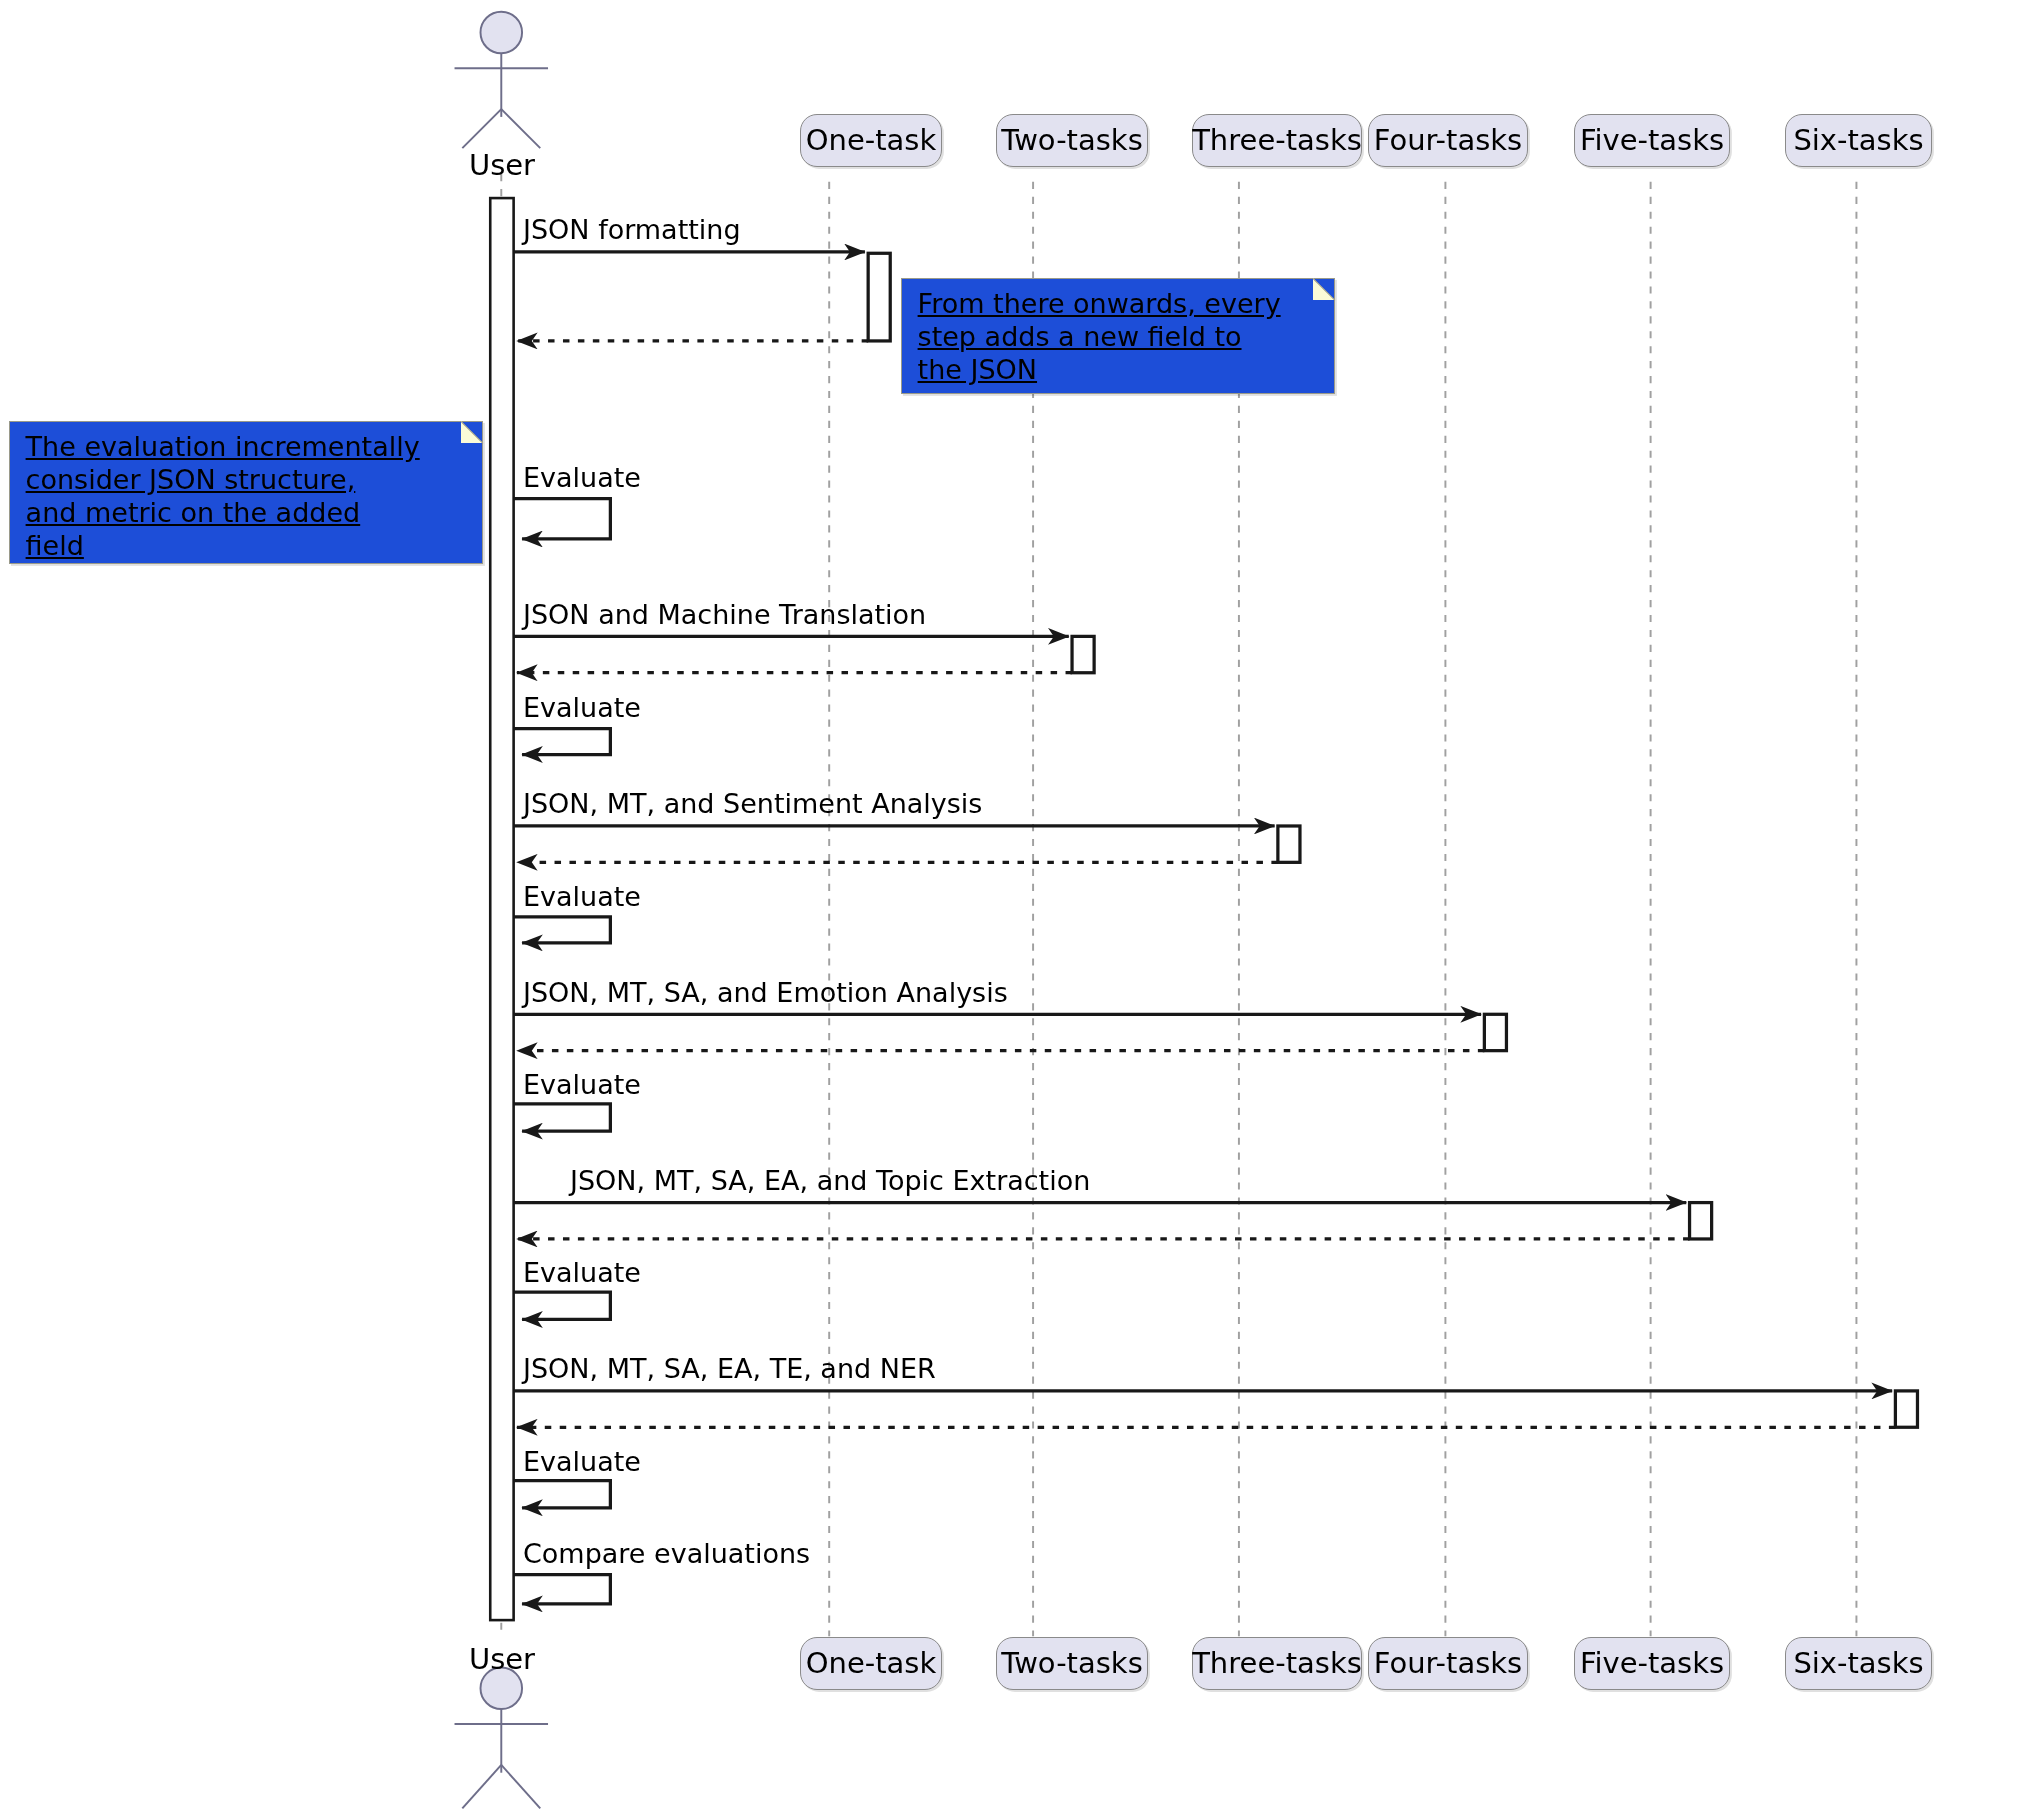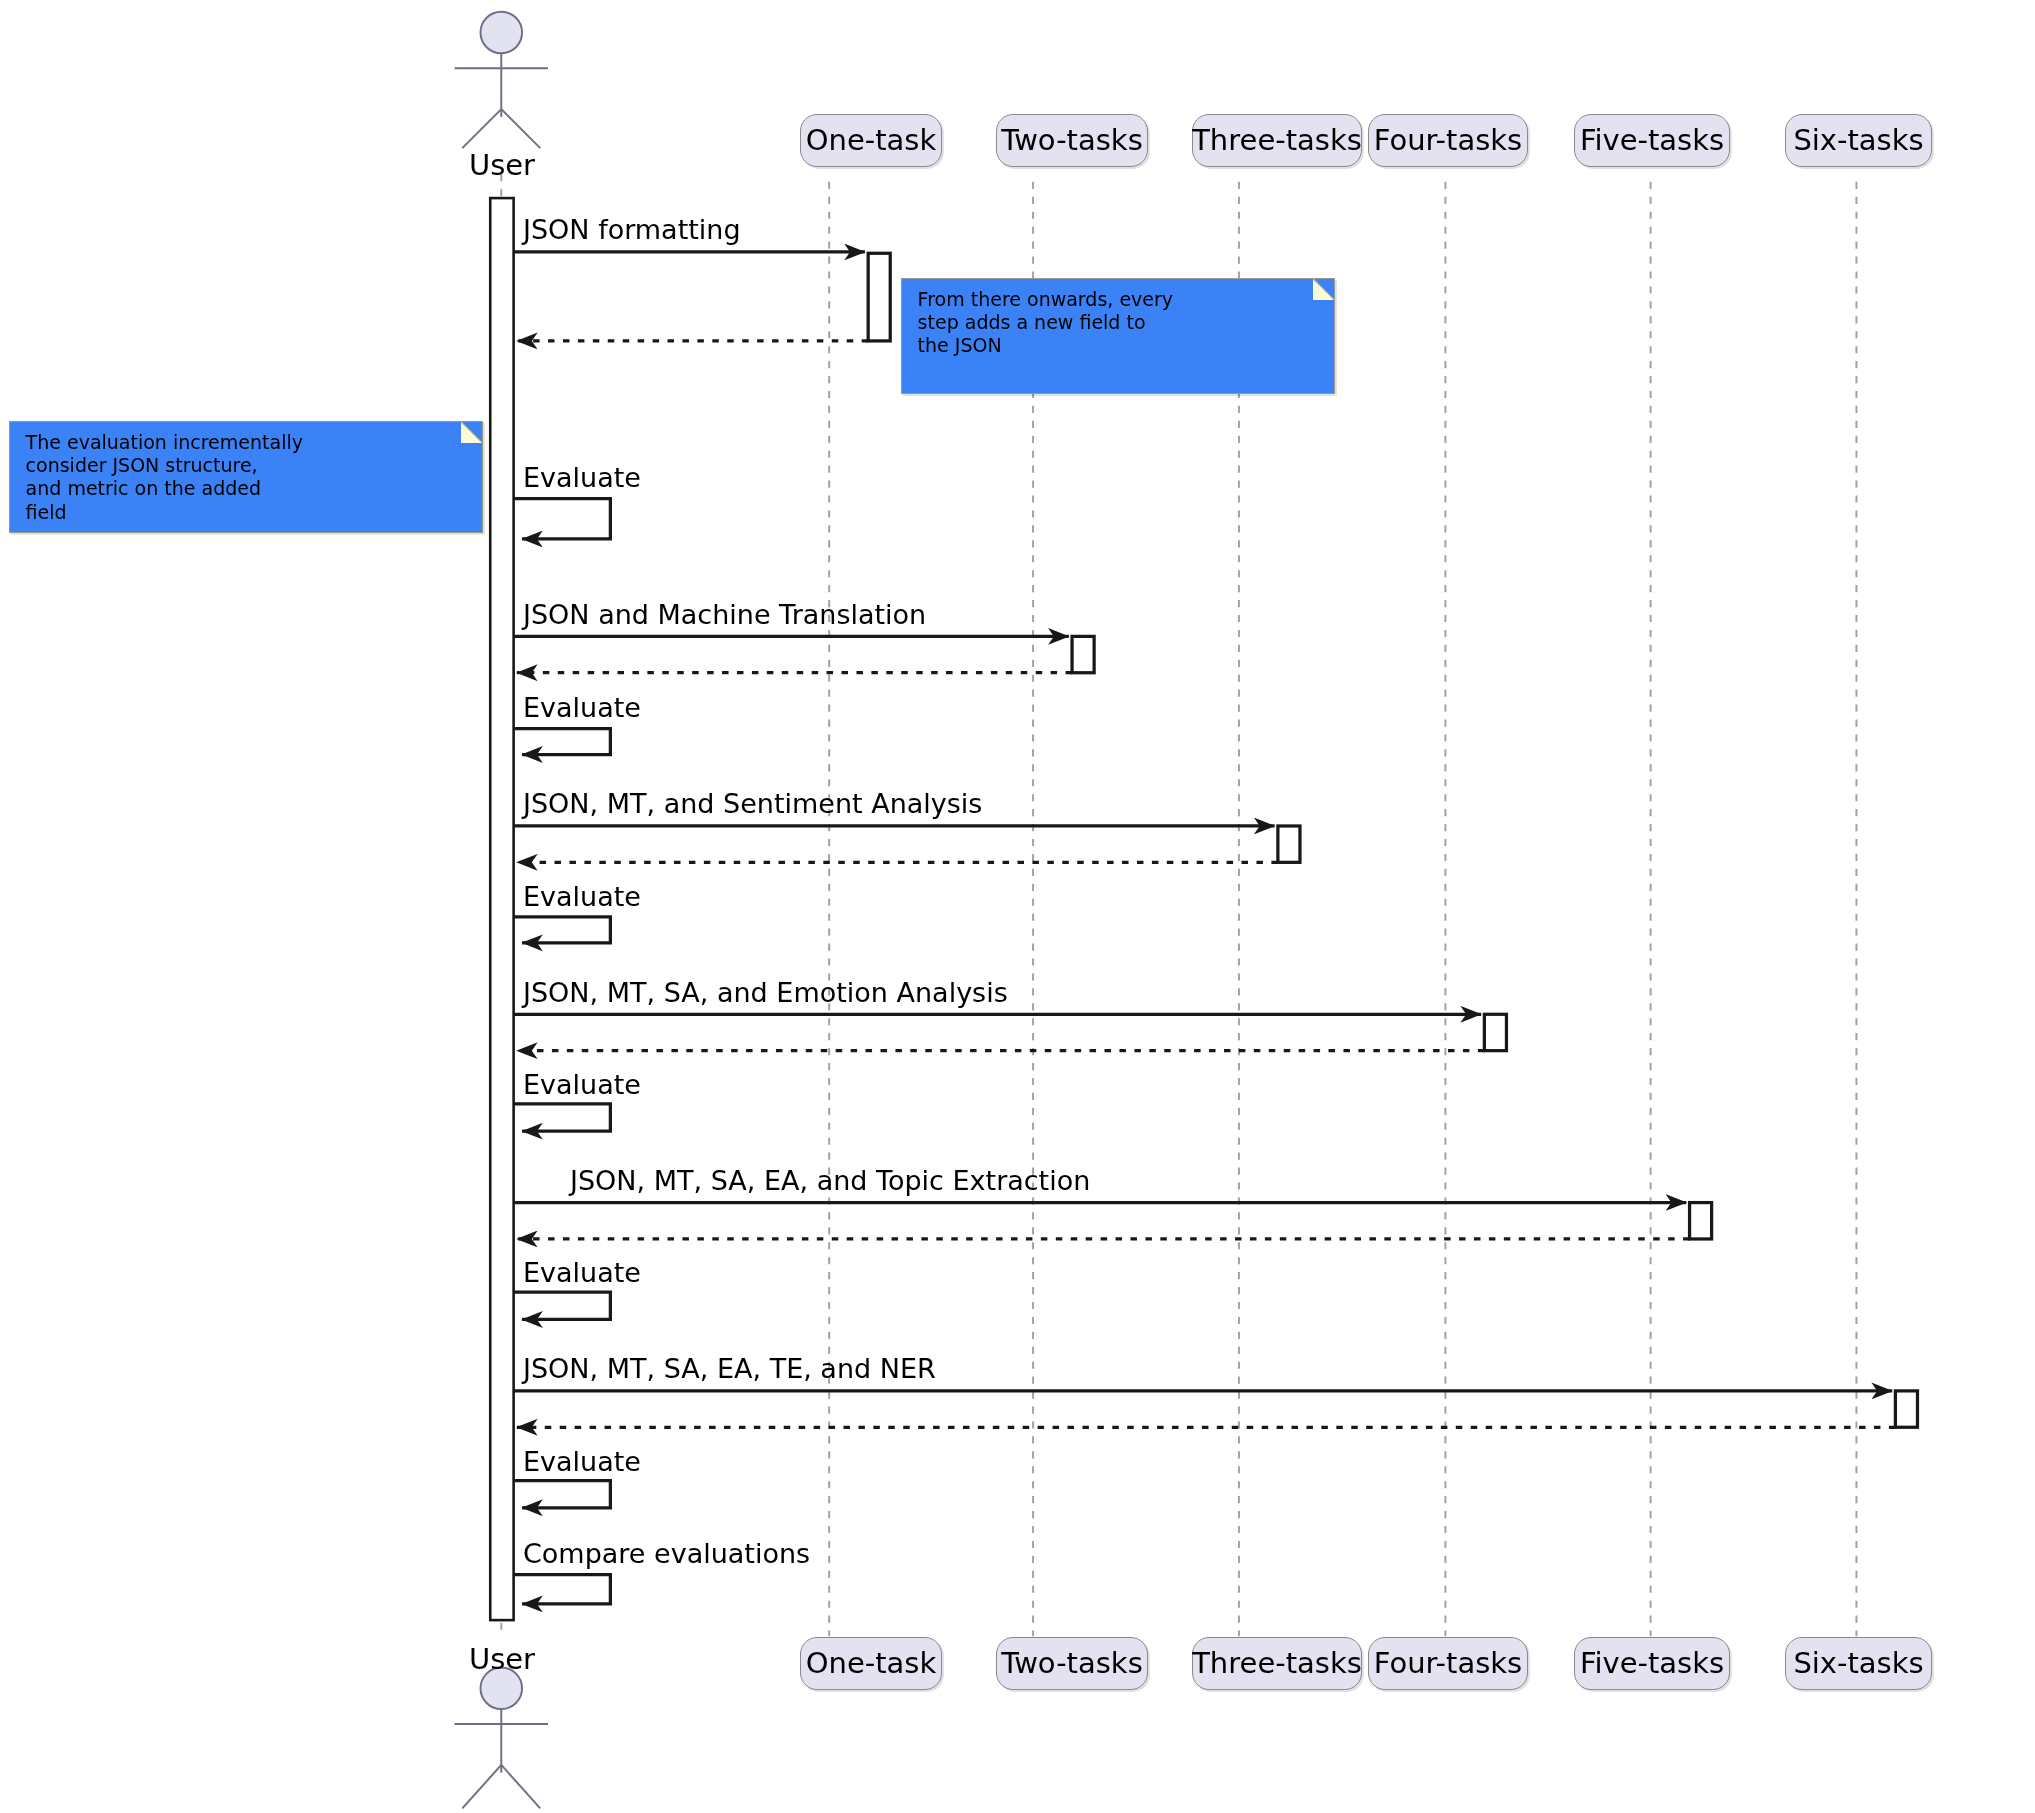--- a/index.html
+++ b/index.html
@@ -51,27 +51,28 @@
   .msg-label {
     position: absolute;
     font-size: 27px;
     color: #000000;
     white-space: nowrap;
     text-align: right;
   }
   .note-box {
     position: absolute;
     box-sizing: border-box;
-    background: #3b82f6;
+    background: #1d4ed8;
     border: 1.3px solid #9A9A8A;
     box-shadow: 1.9px 1.9px 0 rgba(0,0,0,0.12);
-    font-size: 19px;
+    font-size: 27px;
     color: #000000;
     line-height: 1.22;
     padding: 9px 11.7px 9px 15.6px;
+    text-decoration: underline;
   }
   .note-fold {
     position: absolute;
     width: 0;
     height: 0;
     border-left: 22px solid #FBFBD7;
     border-top: 22px solid transparent;
     pointer-events: none;
   }
   .note-fold-line {
@@ -249,21 +250,21 @@
   <div class="msg-label" style="left:523px; top:1538px;">Compare evaluations</div>
 
   <div class="note-box" style="left:901px; top:278px; width:434px; height:116px;">
     <div>From there onwards, every</div>
     <div>step adds a new field to</div>
     <div>the JSON</div>
   </div>
   <div class="note-fold" style="left:1313px; top:278px;"></div>
   <div class="note-fold-line" style="left:1313px; top:278px;"></div>
 
-  <div class="note-box" style="left:9px; top:421px; width:474px; height:112px;">
+  <div class="note-box" style="left:9px; top:421px; width:474px; height:143px;">
     <div>The evaluation incrementally</div>
     <div>consider JSON structure,</div>
     <div>and metric on the added</div>
     <div>field</div>
   </div>
   <div class="note-fold" style="left:461px; top:421px;"></div>
   <div class="note-fold-line" style="left:461px; top:421px;"></div>
 
 </div>
 

